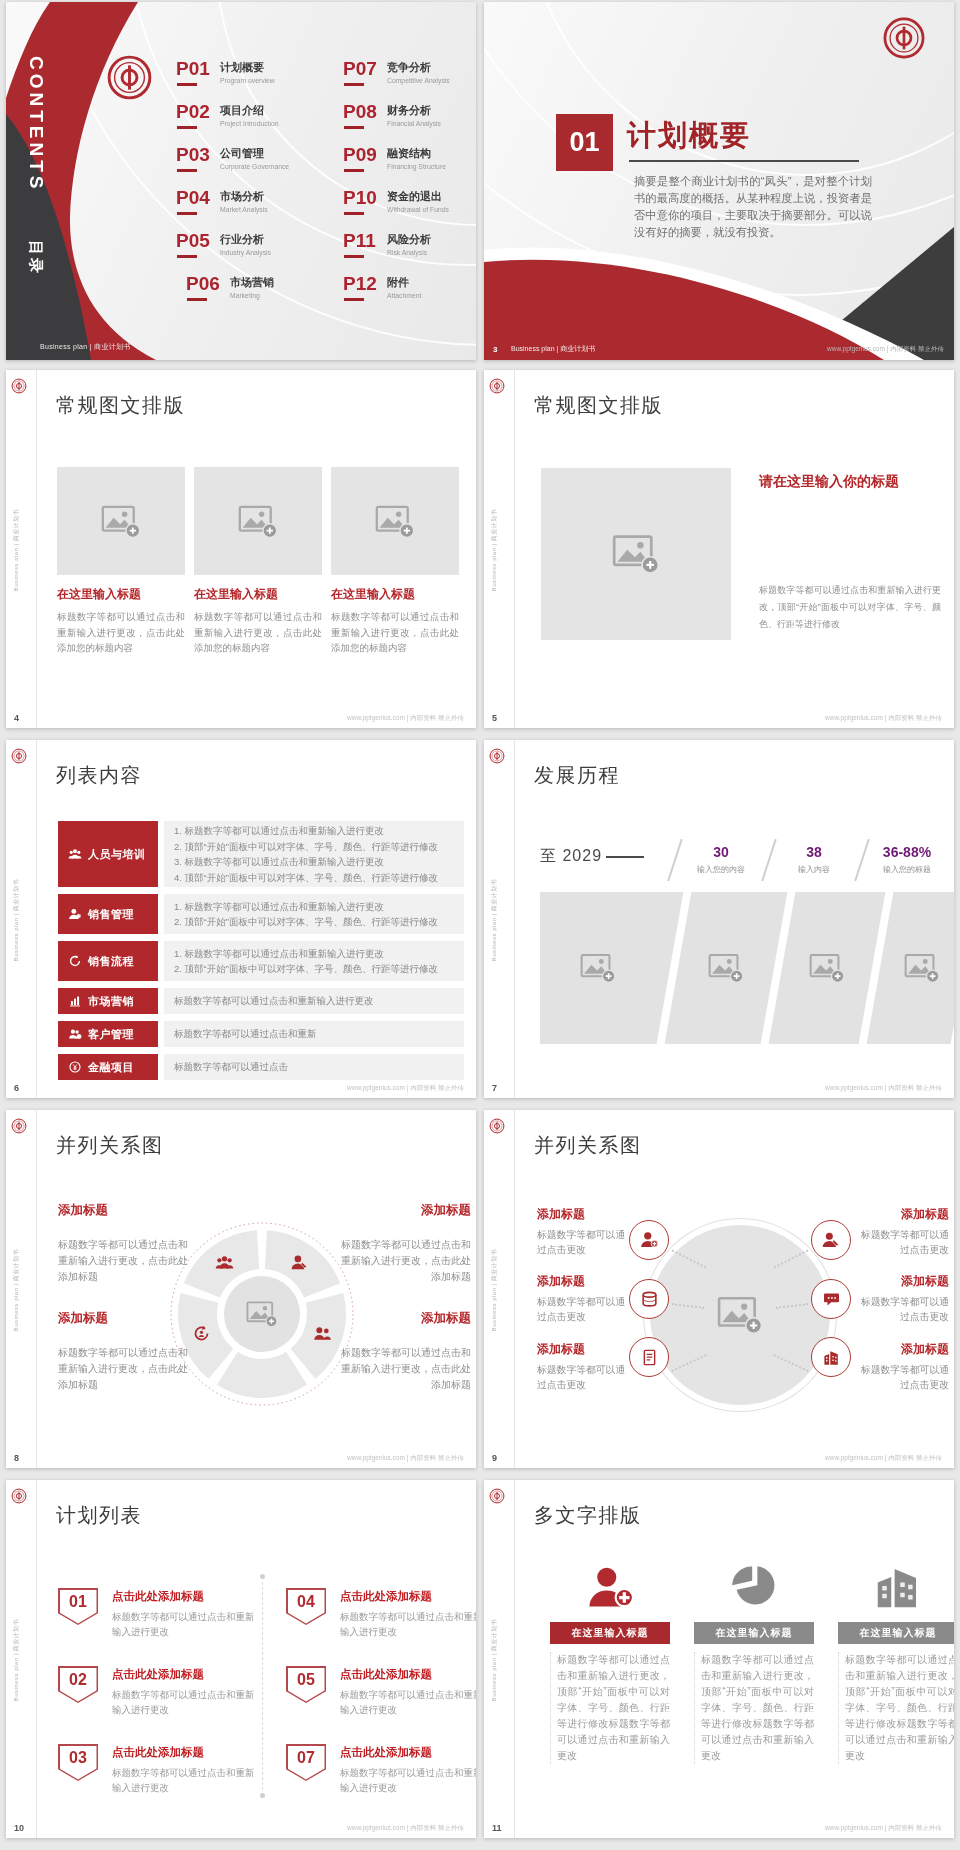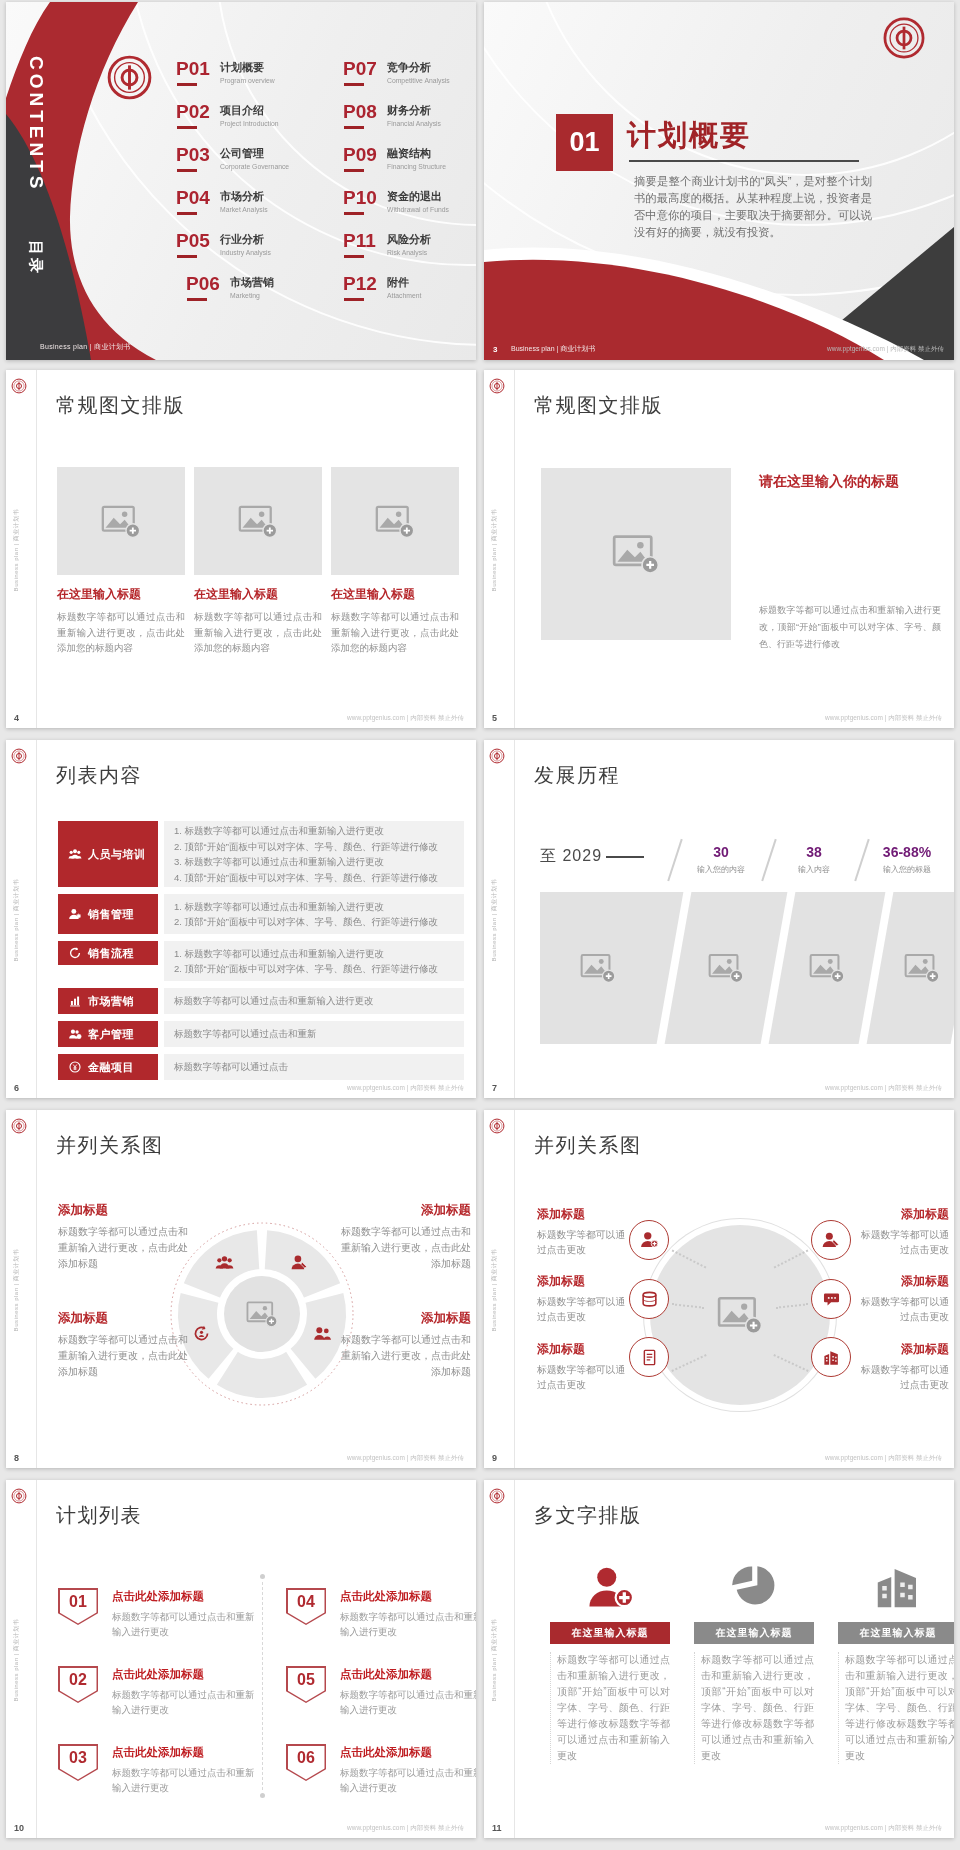--- a/index.html
+++ b/index.html
@@ -57,21 +57,21 @@
   .s6-sep{position:absolute;top:98px;width:1.5px;height:44px;background:#cfcfcf;transform:rotate(18deg);}
   .s6-stat{position:absolute;top:104px;text-align:center;}
   .s6-v{font-size:14px;font-weight:bold;color:#701a75;}
   .s6-l{font-size:8px;color:#8f8f8f;margin-top:4px;}
   .s6-strip{position:absolute;left:56px;top:152px;width:414px;height:152px;overflow:hidden;}
   .s6-para{position:absolute;top:0;height:152px;background:#e2e2e2;transform:skewX(-10deg);display:flex;align-items:center;justify-content:center;}
   .s6-para>span{transform:skewX(10deg);display:block;}
   
   .s7-block{position:absolute;width:138px;}
   .s7-h{font-size:12.5px;}
-  .s7-b{font-size:10px;line-height:16px;margin-top:5px;}
+  .s7-b{font-size:10px;line-height:16px;margin-top:18px;}
   .icirc{position:absolute;width:40px;height:40px;border-radius:50%;background:#fff;border:1.6px solid #ae3b34;box-sizing:border-box;display:flex;align-items:center;justify-content:center;color:#a92b2e;}
   .dotl{position:absolute;border-top:2px dotted #c9c9c9;}
   .s8-block{position:absolute;width:90px;}
   .s8-h{font-size:12px;}
   .s8-b{font-size:9.8px;line-height:15px;margin-top:4px;}
   
   .badge{position:absolute;width:40px;height:37px;background:#b5484d;clip-path:polygon(0 0,100% 0,100% 68%,50% 100%,0 68%);}
   .badge-in{position:absolute;left:1.5px;top:1.5px;right:1.5px;bottom:1.5px;background:#fff;clip-path:polygon(0 0,100% 0,100% 68%,50% 100%,0 68%);}
   .badge-num{position:absolute;left:0;right:0;top:5px;text-align:center;font-size:16px;font-weight:bold;color:#b02a30;}
   .s9-item{position:absolute;width:175px;}
@@ -380,21 +380,21 @@
       </span>
     <div class="vline"></div>
     <div class="side-text">Business plan | 商业计划书</div>
     <div class="in-title">常规图文排版</div>
     <div class="ph" style="left:57px;top:98px;width:190px;height:172px;">
         <svg class="ic" width="48" height="42">
           <use href="#i-img"></use>
         </svg>
       </div>
     <div class="rh s4-head">请在这里输入你的标题</div>
-    <div class="gb s4-p" style="top:212px;margin-top:20px;">标题数字等都可以通过点击和重新输入进行更改，顶部“开始”面板中可以对字体、字号、颜色、行距等进行修改</div>
+    <div class="gb s4-p" style="top:212px;">标题数字等都可以通过点击和重新输入进行更改，顶部“开始”面板中可以对字体、字号、颜色、行距等进行修改</div>
     <div class="pag"></div>
     <div class="pagenum">5</div>
     <div class="urltext">www.pptgenius.com | 内部资料 禁止外传</div>
   </div>
 
   <div class="slide" style="left:6px;top:740px;">
     <span class="mini-logo">
         <svg class="ic" width="16" height="16">
           <use href="#i-logo"></use>
         </svg>
@@ -420,21 +420,21 @@
       <svg class="ic" width="14" height="14">
           <use href="#i-person-gear"></use>
         </svg>
       <span>销售管理</span>
     </div>
     <div class="s5-panel" style="top:154px;height:40px;">
       <div>1. 标题数字等都可以通过点击和重新输入进行更改</div>
         <div>2. 顶部“开始”面板中可以对字体、字号、颜色、行距等进行修改</div>
     </div>
 
-    <div class="s5-label" style="top:201px;height:24px;">
+    <div class="s5-label" style="top:201px;height:40px;">
       <svg class="ic" width="14" height="14">
           <use href="#i-cycle"></use>
         </svg>
       <span>销售流程</span>
     </div>
     <div class="s5-panel" style="top:201px;height:40px;">
       <div>1. 标题数字等都可以通过点击和重新输入进行更改</div>
         <div>2. 顶部“开始”面板中可以对字体、字号、颜色、行距等进行修改</div>
     </div>
 
@@ -713,21 +713,21 @@
     <div class="badge" style="left:280px;top:186px;">
         <div class="badge-in"></div>
         <span class="badge-num">05</span>
       </div>
     <div class="s9-item" style="left:334px;top:187px;">
       <div class="s9-h">点击此处添加标题</div>
         <div class="s9-b">标题数字等都可以通过点击和重新输入进行更改</div>
     </div>
     <div class="badge" style="left:280px;top:264px;">
         <div class="badge-in"></div>
-        <span class="badge-num">06</span>
+        <span class="badge-num">07</span>
       </div>
     <div class="s9-item" style="left:334px;top:265px;">
       <div class="s9-h">点击此处添加标题</div>
         <div class="s9-b">标题数字等都可以通过点击和重新输入进行更改</div>
     </div>
 
     <div class="pagenum">10</div>
     <div class="urltext">www.pptgenius.com | 内部资料 禁止外传</div>
   </div>
 

